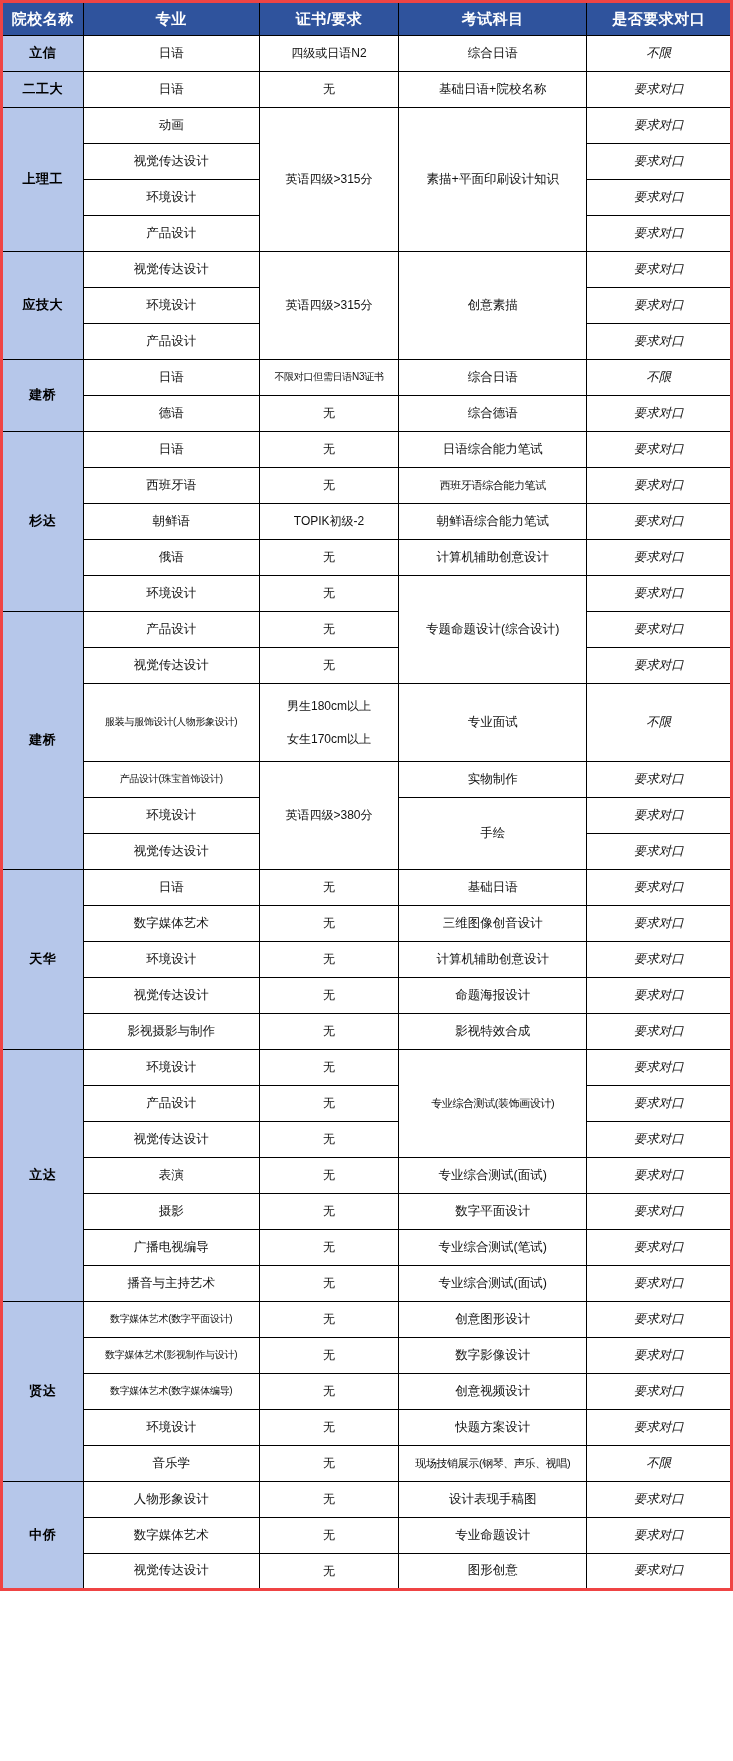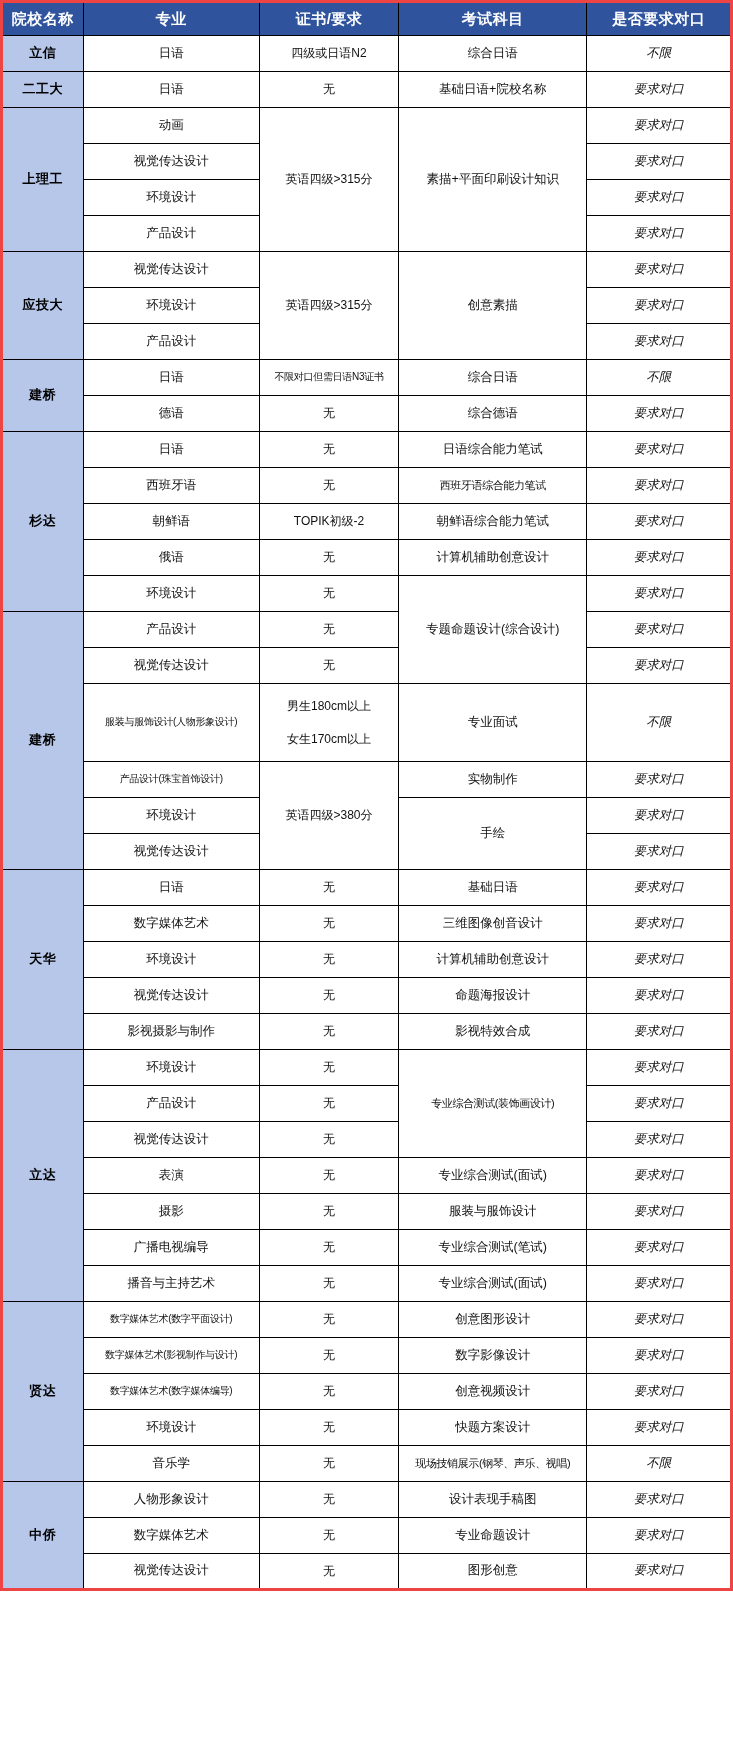--- a/index.html
+++ b/index.html
@@ -269,21 +269,21 @@
     </tr>
     <tr>
       <td class="cell major">表演</td>
       <td class="cell cert">无</td>
       <td class="cell exam">专业综合测试(面试)</td>
       <td class="cell match">要求对口</td>
     </tr>
     <tr>
       <td class="cell major">摄影</td>
       <td class="cell cert">无</td>
-      <td class="cell exam">服装与服饰设计</td>
+      <td class="cell exam">数字平面设计</td>
       <td class="cell match">要求对口</td>
     </tr>
     <tr>
       <td class="cell major">广播电视编导</td>
       <td class="cell cert">无</td>
       <td class="cell exam">专业综合测试(笔试)</td>
       <td class="cell match">要求对口</td>
     </tr>
     <tr>
       <td class="cell major">播音与主持艺术</td>

